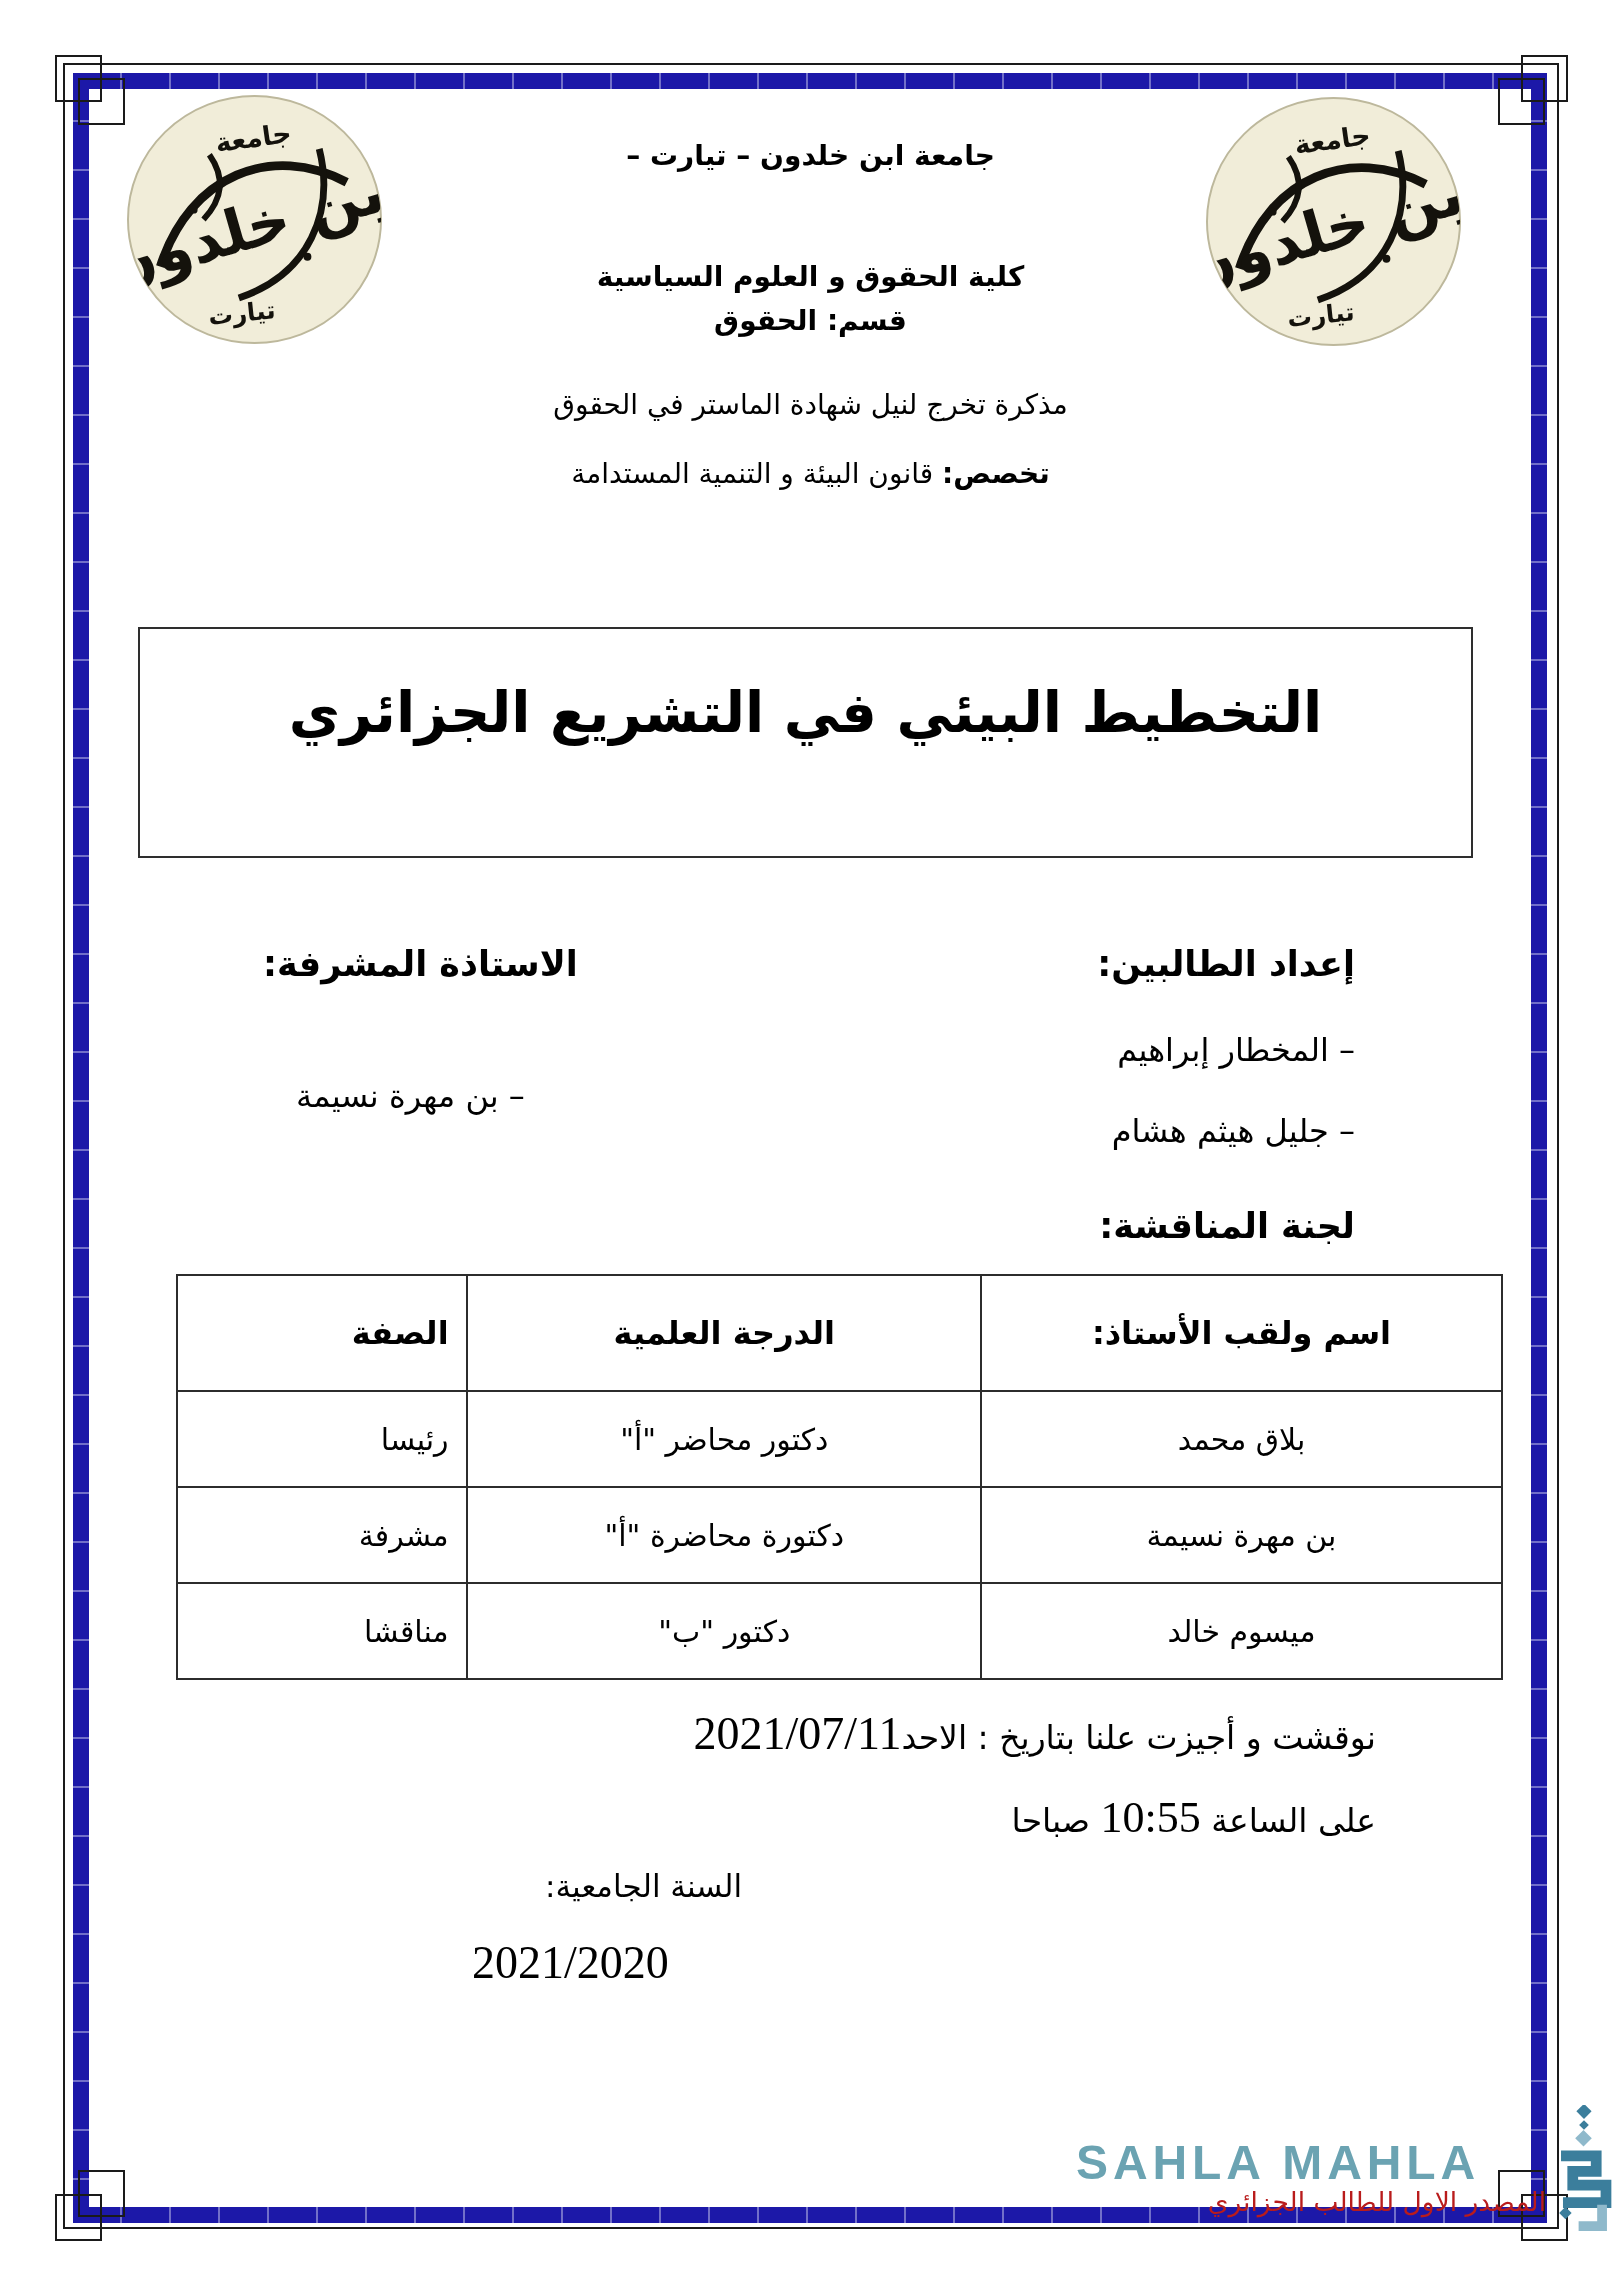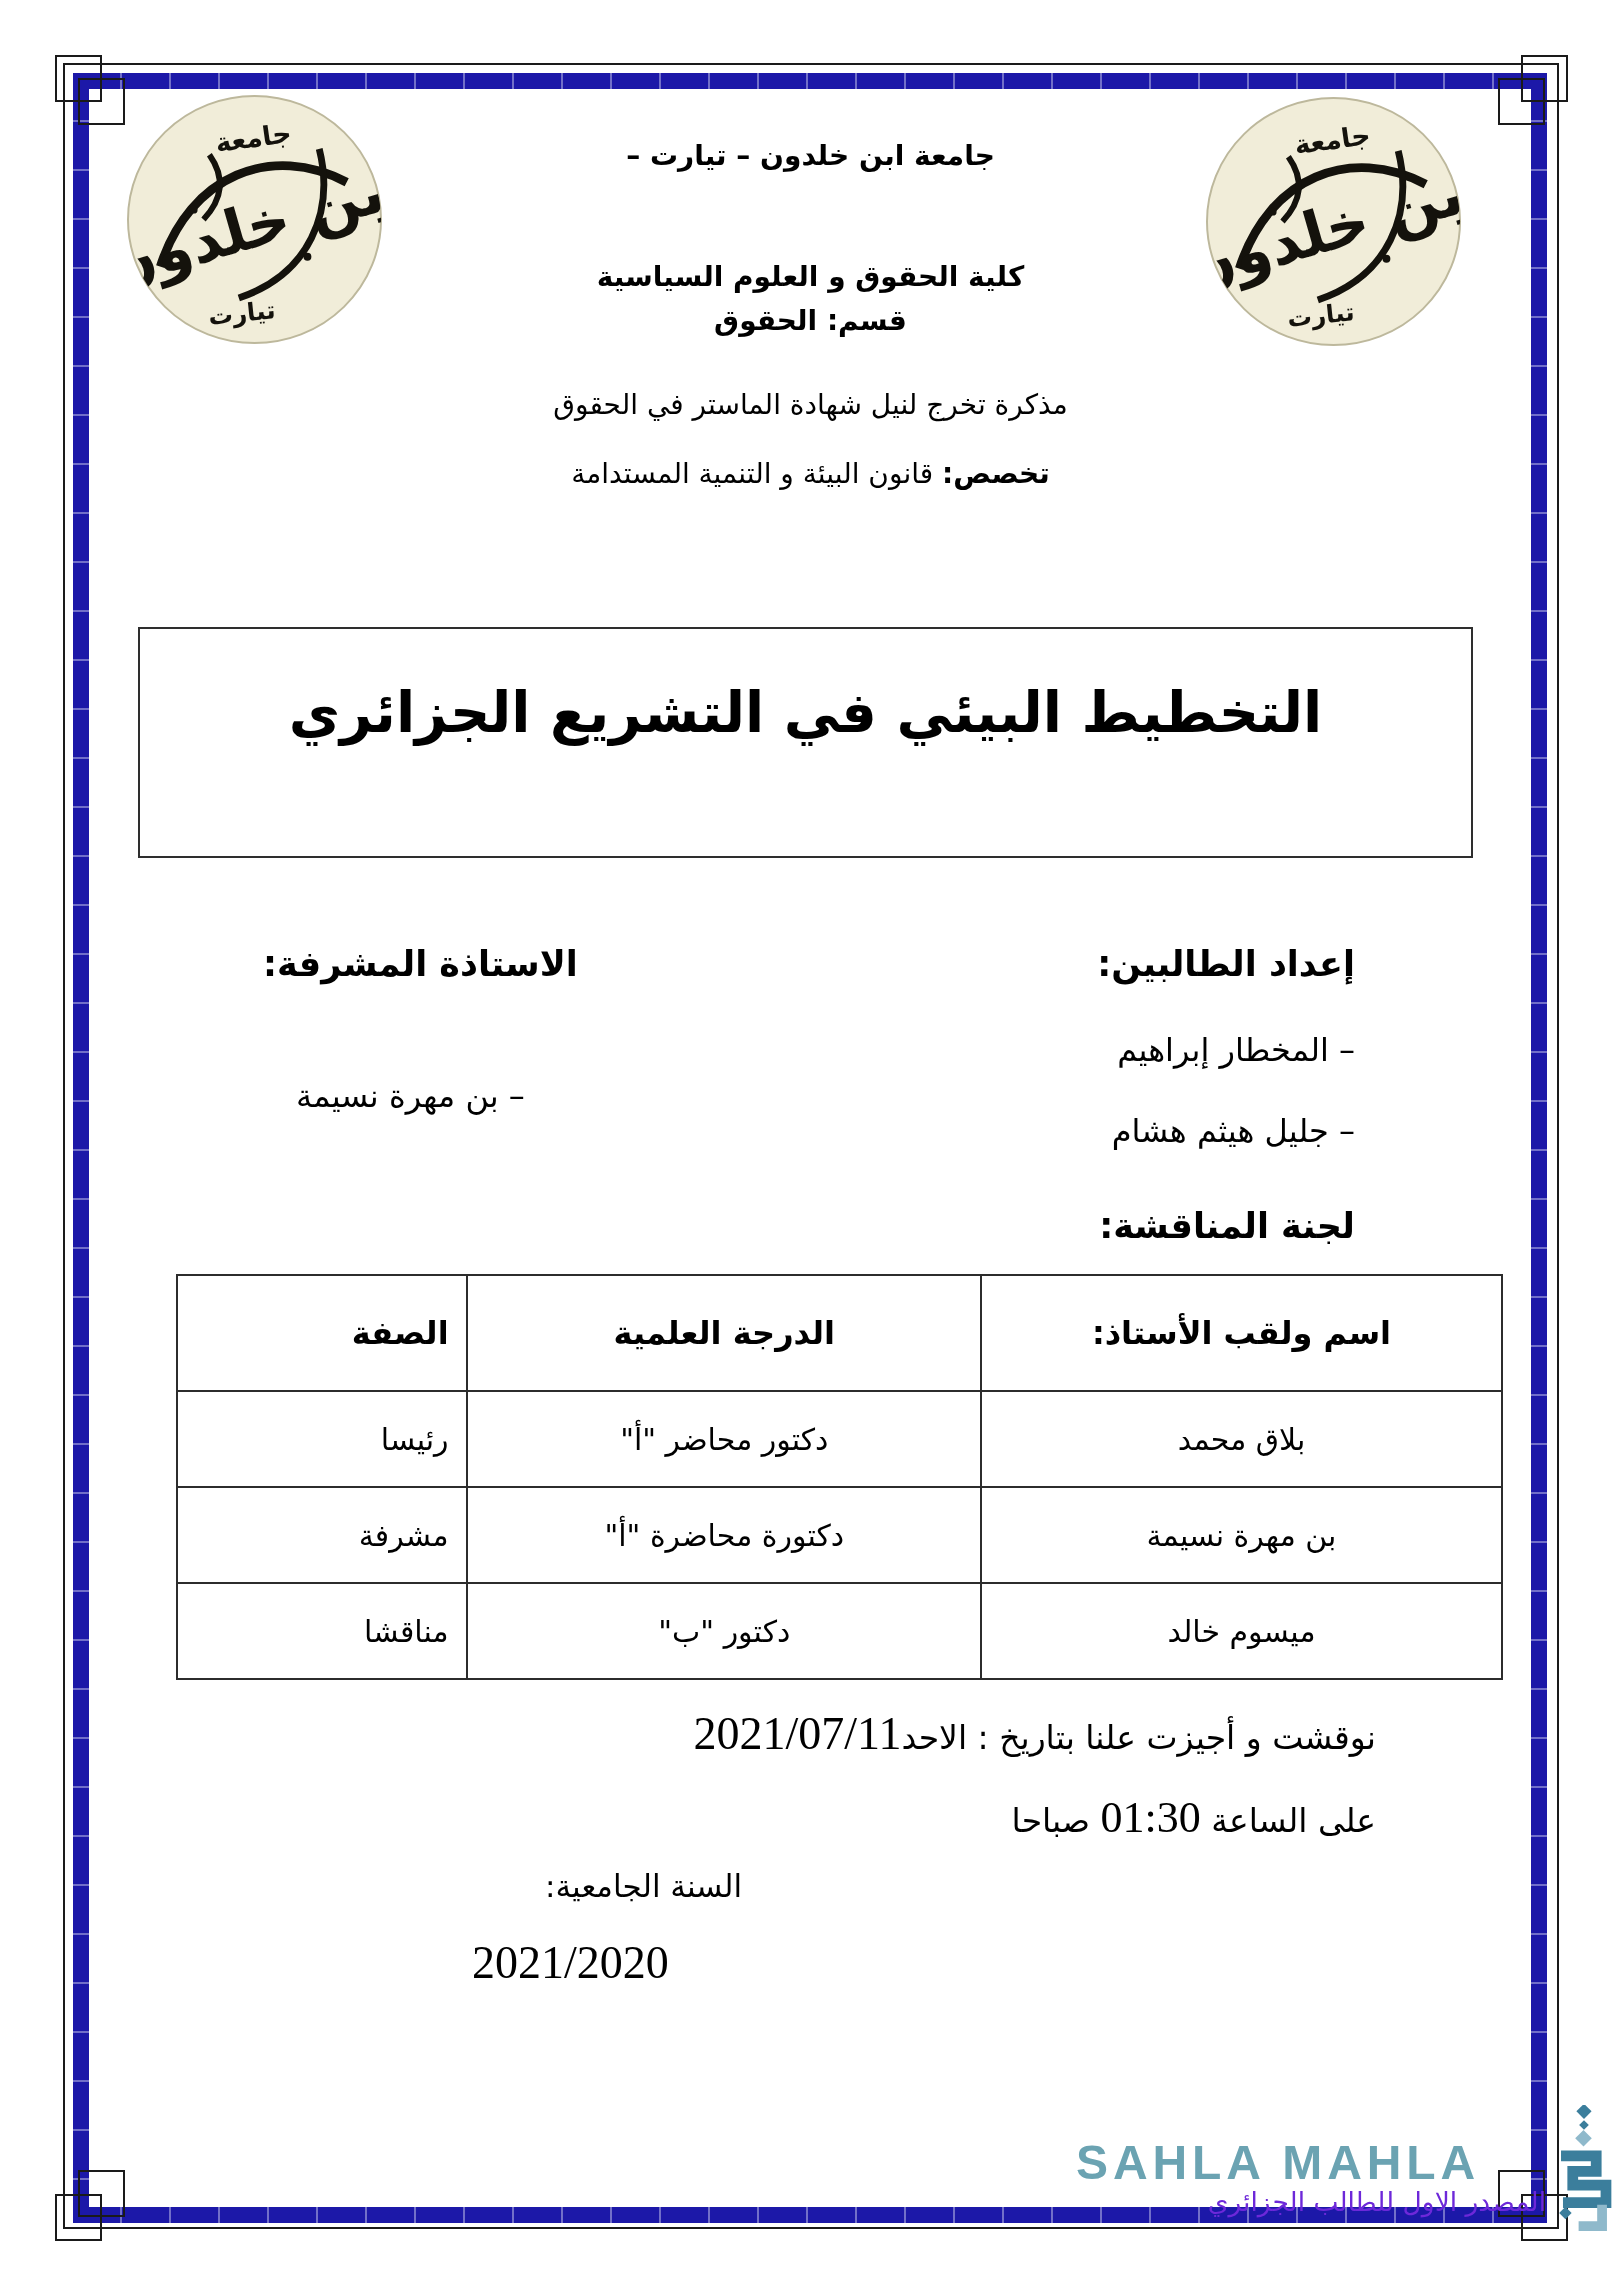--- a/index.html
+++ b/index.html
@@ -158,28 +158,28 @@
       <td class="c-deg">دكتور "ب"</td>
       <td class="c-role">مناقشا</td>
     </tr>
   </tbody>
     </table>
 
   <div class="abs ar34" style="right:245px;top:1707px;">
     <span>نوقشت و أجيزت علنا بتاريخ :  الاحد</span><span class="num">2021/07/11</span>
   </div>
   <div class="abs ar34" style="right:245px;top:1792px;">
-    <span>على الساعة </span><span class="num" style="font-size:44px;">01:30</span><span> صباحا</span>
+    <span>على الساعة </span><span class="num" style="font-size:44px;">10:55</span><span> صباحا</span>
   </div>
 
   <div class="abs" style="left:545px;top:1868px;font-size:31px;">السنة الجامعية:</div>
   <div class="abs num" style="left:472px;top:1936px;direction:ltr;">2021/2020</div>
 
   <div class="wm-brand" style="color:#6ba3b2;">SAHLA MAHLA</div>
-  <div class="wm-tagline" style="color:#6d28d9;">المصدر الاول للطالب الجزائري</div>
+  <div class="wm-tagline" style="color:#b91c1c;">المصدر الاول للطالب الجزائري</div>
   <svg class="wm-glyph" viewBox="0 0 70 132">
     <rect x="30" y="1" width="11" height="11" fill="#3b7e9c" transform="rotate(45 35.5 6.5)"></rect>
     <rect x="32" y="17" width="7" height="7" fill="#3b7e9c" transform="rotate(45 35.5 20.5)"></rect>
     <rect x="29" y="28" width="12" height="12" fill="#8fb9cb" transform="rotate(45 35 34)"></rect>
     <path d="M12,52 h36 v16 h-24 v14 h34 v18 h-44" fill="none" stroke="#3b7e9c" stroke-width="11" stroke-linejoin="miter"></path>
     <path d="M54,102 v22 h-24" fill="none" stroke="#8fb9cb" stroke-width="10"></path>
     <rect x="12" y="106" width="9" height="9" fill="#3b7e9c" transform="rotate(45 16.5 110.5)"></rect>
   </svg>
 
 </div>

